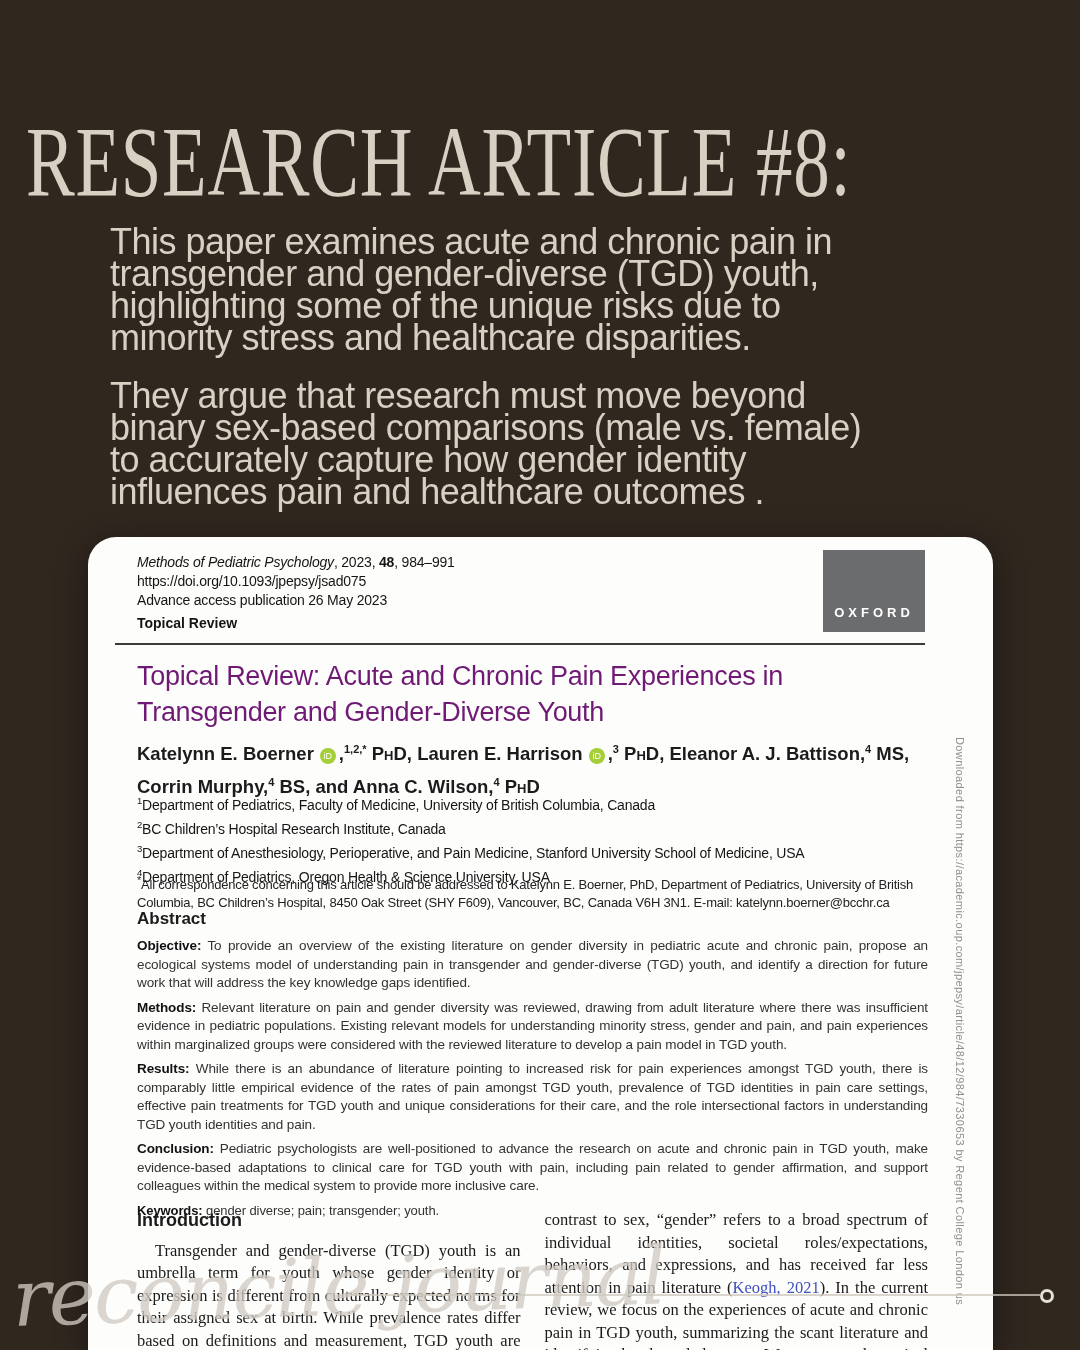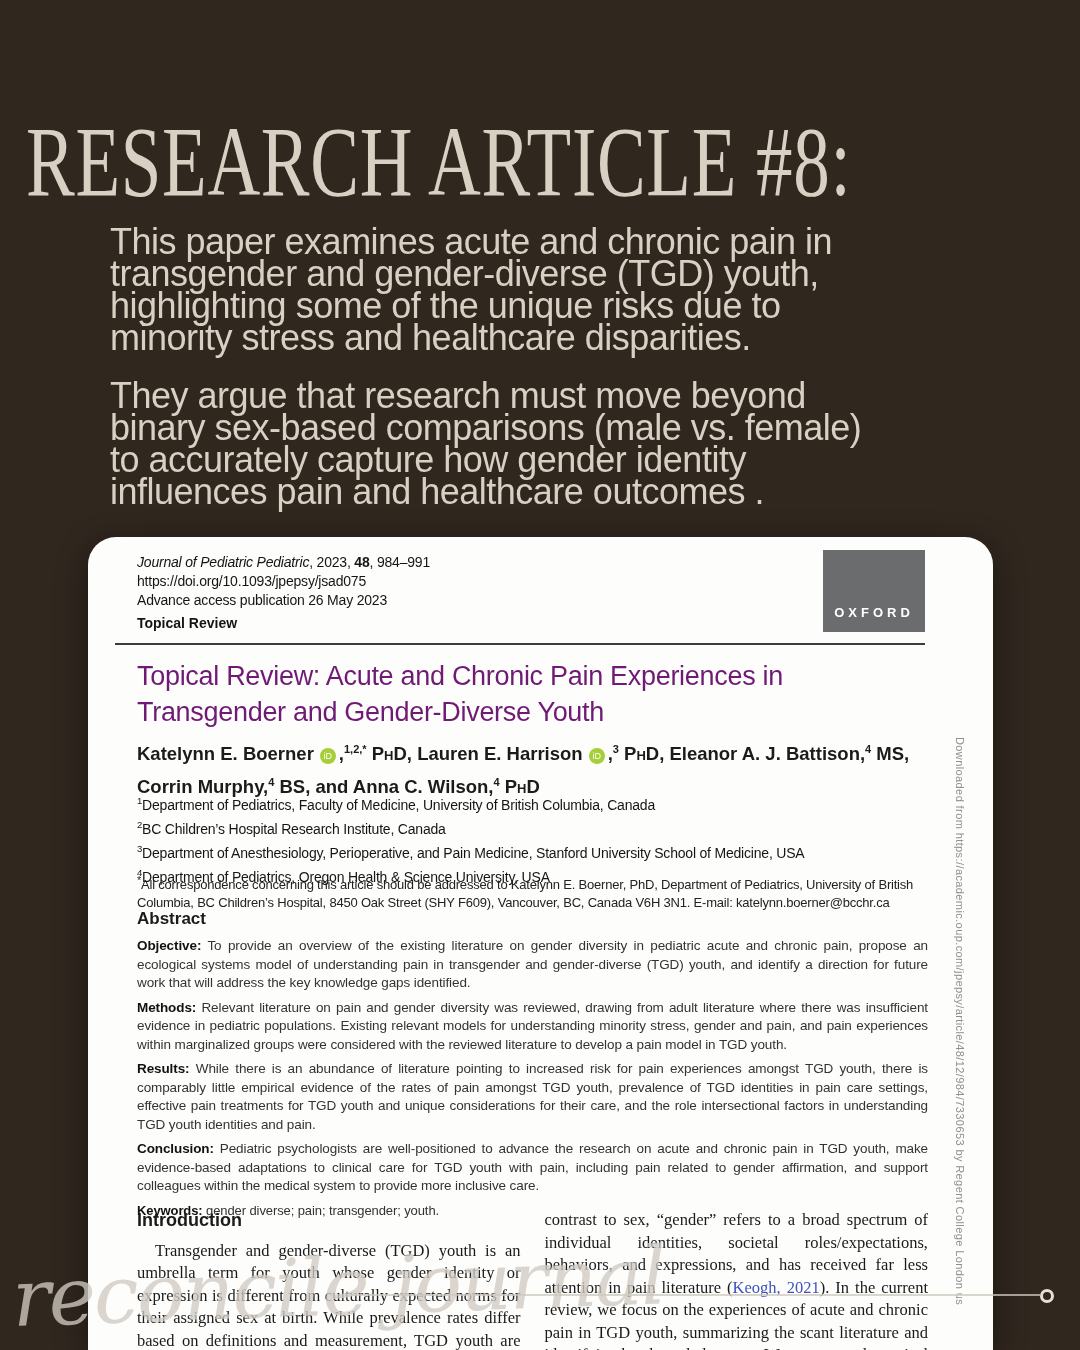--- a/index.html
+++ b/index.html
@@ -94,21 +94,21 @@
 highlighting some of the unique risks due to
 minority stress and healthcare disparities.</p>
 <p class="hero-p hero-p2">They argue that research must move beyond
 binary sex-based comparisons (male vs. female)
 to accurately capture how gender identity
 influences pain and healthcare outcomes .</p>
 
 <div class="paper">
 
   <div class="jmeta">
-    <div><span class="it">Journal of Pediatric Pediatric</span><span>, 2023, </span><b>48</b><span>, 984–991</span></div>
+    <div><span class="it">Methods of Pediatric Psychology</span><span>, 2023, </span><b>48</b><span>, 984–991</span></div>
     <div>https://doi.org/10.1093/jpepsy/jsad075</div>
     <div>Advance access publication 26 May 2023</div>
   </div>
   <div class="article-type">Topical Review</div>
 
   <div class="oxford">
     <span>OXFORD</span>
   </div>
 
   <div class="rule"></div>

